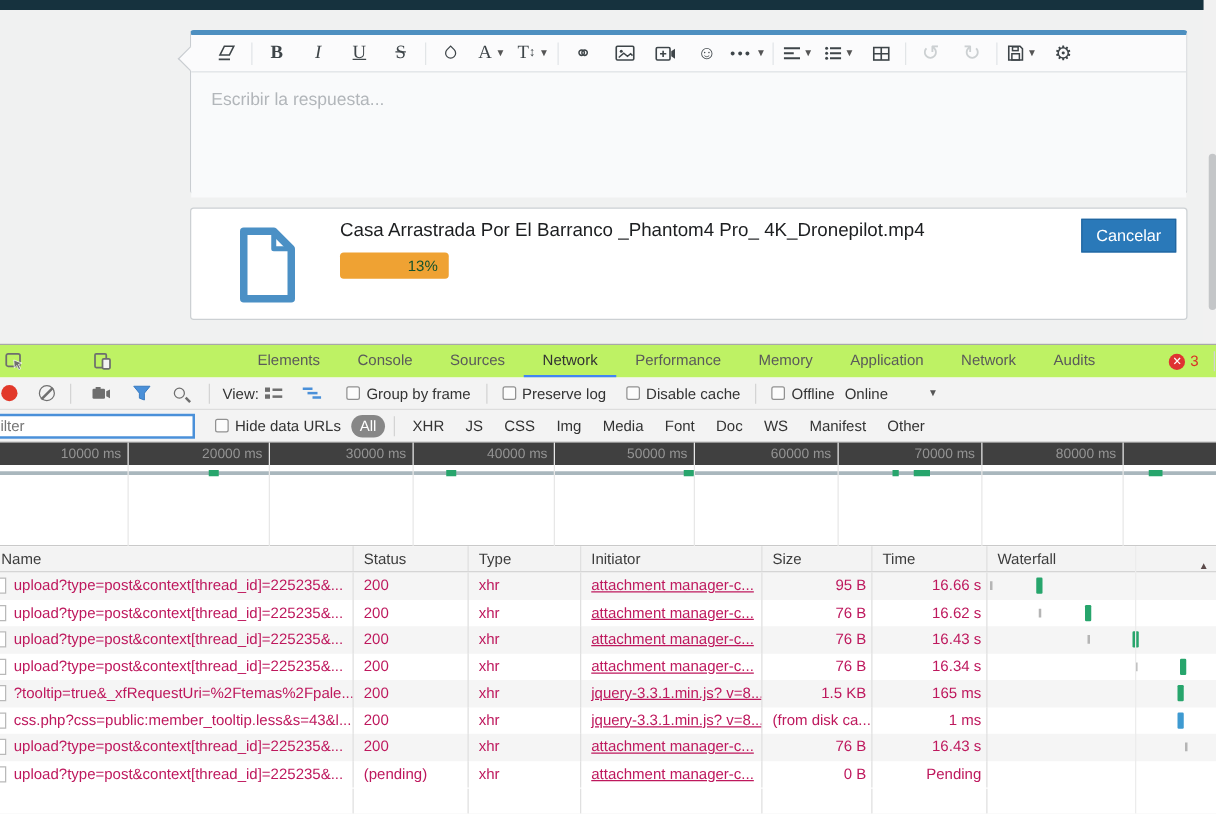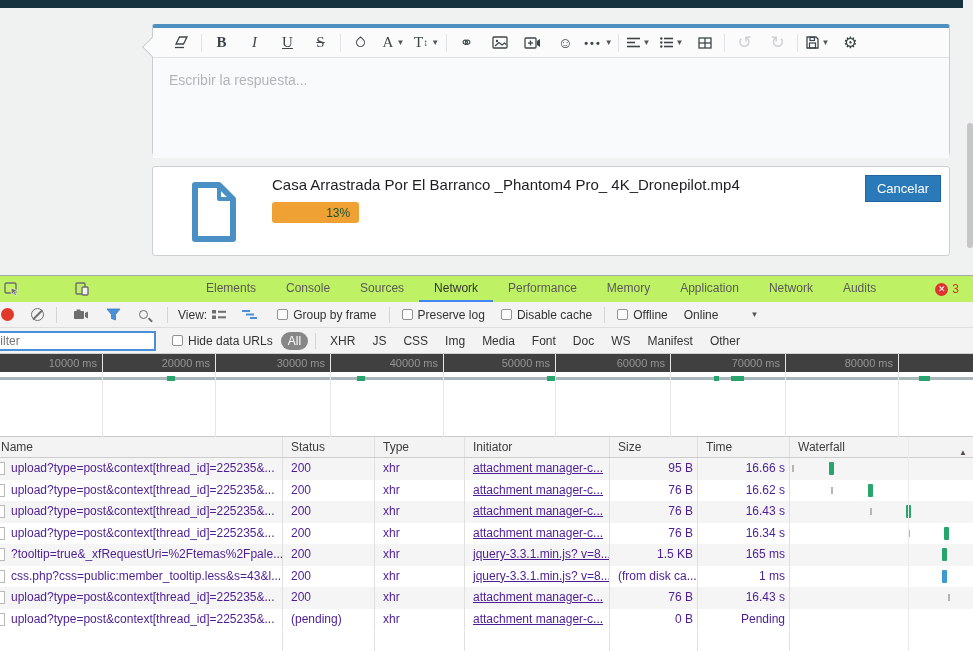--- a/index.html
+++ b/index.html
@@ -81,21 +81,21 @@
   .ov-mark { position:absolute; top:4px; height:5px; background:#27a56c; }
 
   .nt-body { flex:1; position:relative; background:#fff; }
   .nt-grid { display:grid; grid-template-columns:283px 92px 90px 145px 88px 92px 1fr; }
   .nt-header { height:21px; background:#f3f3f3; border-bottom:1px solid #ccc; }
   .nt-header .cell { line-height:20px; color:#3c3c3c; }
   .cell { padding:0 4px 0 8px; border-right:1px solid #e0e0e0; overflow:hidden; white-space:nowrap; }
   .cell.last { border-right:none; }
   .net-row { height:21.5px; cursor:pointer; }
   .net-row.odd { background:#f5f5f5; }
-  .net-row .cell { line-height:21px; color:#4c1d95; }
+  .net-row .cell { line-height:21px; color:#be185d; }
   .name-cell { display:flex; align-items:center; }
   .doc-ico { flex:0 0 11px; width:11px; height:13px; border:1px solid #b9b9b9; background:#fff; margin-left:-14px; margin-right:6px; }
   .init-link { text-decoration:underline; cursor:pointer; }
   .num { text-align:right; }
   .muted { color:#9a9a9a; }
   .wf-cell { position:relative; padding:0; border-right:none; }
   .wf-tick { position:absolute; top:7px; width:2px; height:7px; background:#b5b5b5; }
   .wf-bar { position:absolute; top:4px; width:5px; height:13px; border-radius:1px; }
   .nt-filler { position:absolute; left:0; right:0; bottom:0; top:194px; }
   .nt-filler .cell { height:100%; }
@@ -308,21 +308,21 @@
       </div>
       <div class="cb-row" style="margin-left:16px">
         <span class="cb"></span>
         <span class="lbl">Disable cache</span>
       </div>
       <div class="vsep" style="margin:0 12px"></div>
       <div class="cb-row">
         <span class="cb"></span>
         <span class="lbl">Offline</span>
       </div>
-      <div class="cb-row" style="margin-left:16px; gap:32px">
+      <div class="cb-row" style="margin-left:8px; gap:32px">
         <span class="lbl">Online</span>
         <span class="dd-arrow">▼</span>
       </div>
     </div>
 
     <div class="dt-filterbar">
       <input class="filter-input" placeholder="Filter" style="">
       <div class="cb-row" style="margin-left:172px">
         <span class="cb"></span>
         <span class="lbl">Hide data URLs</span>

